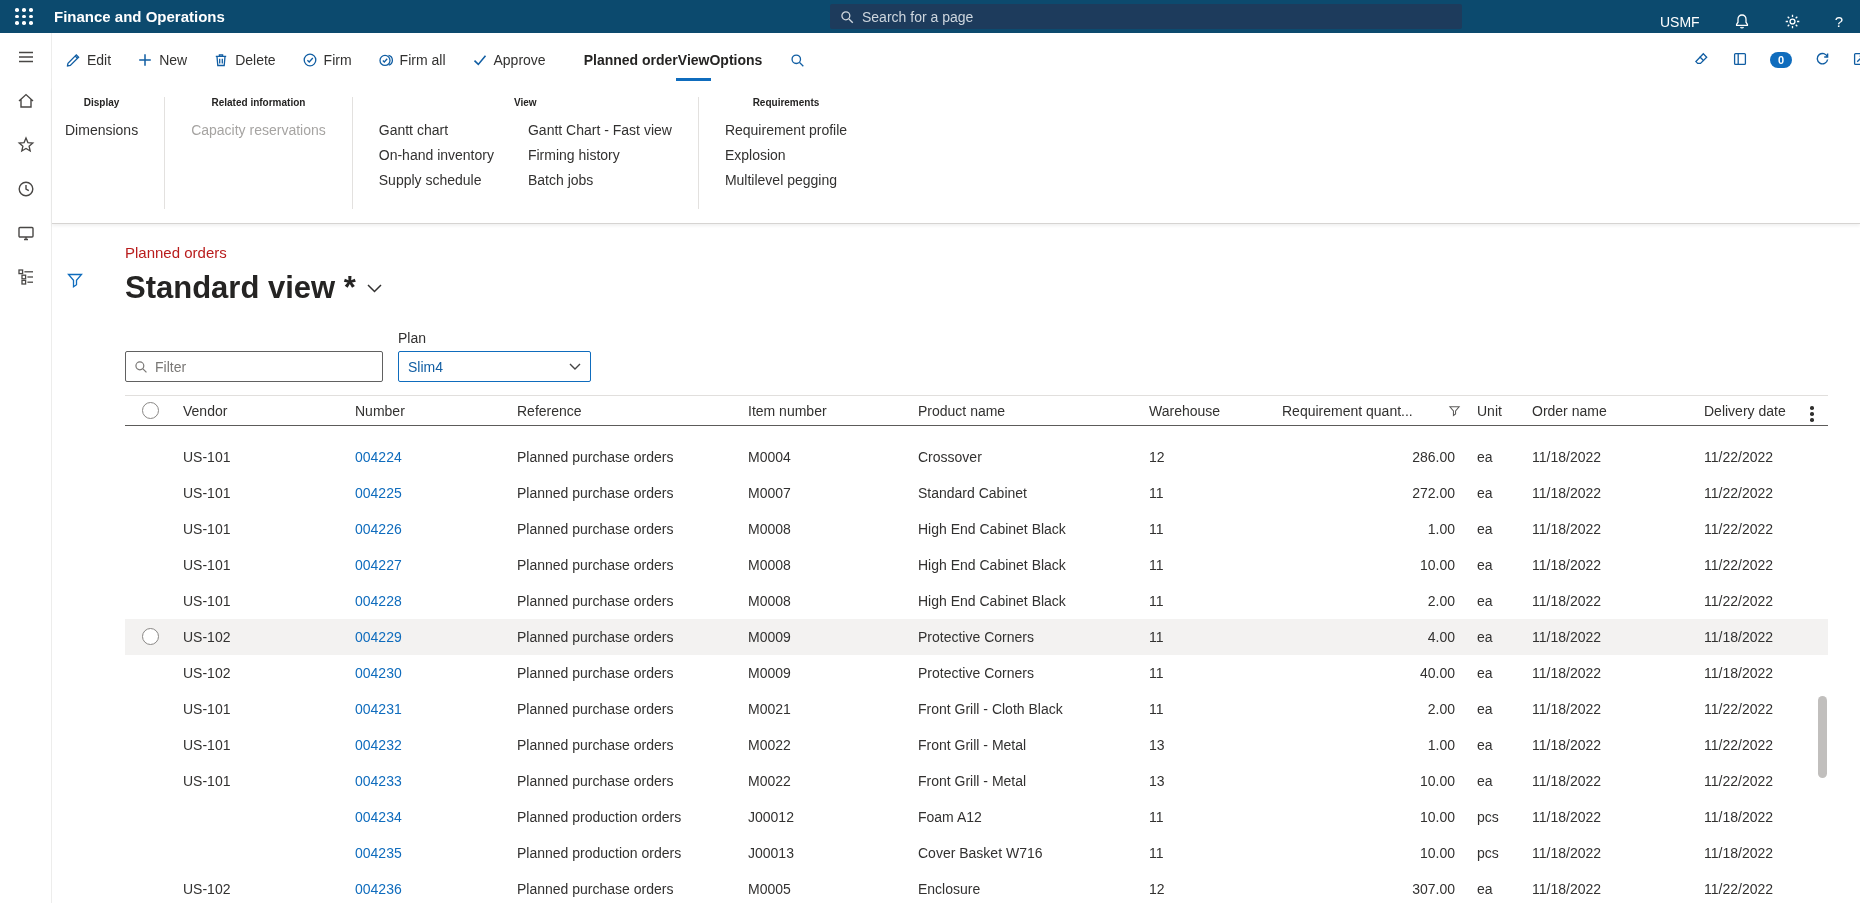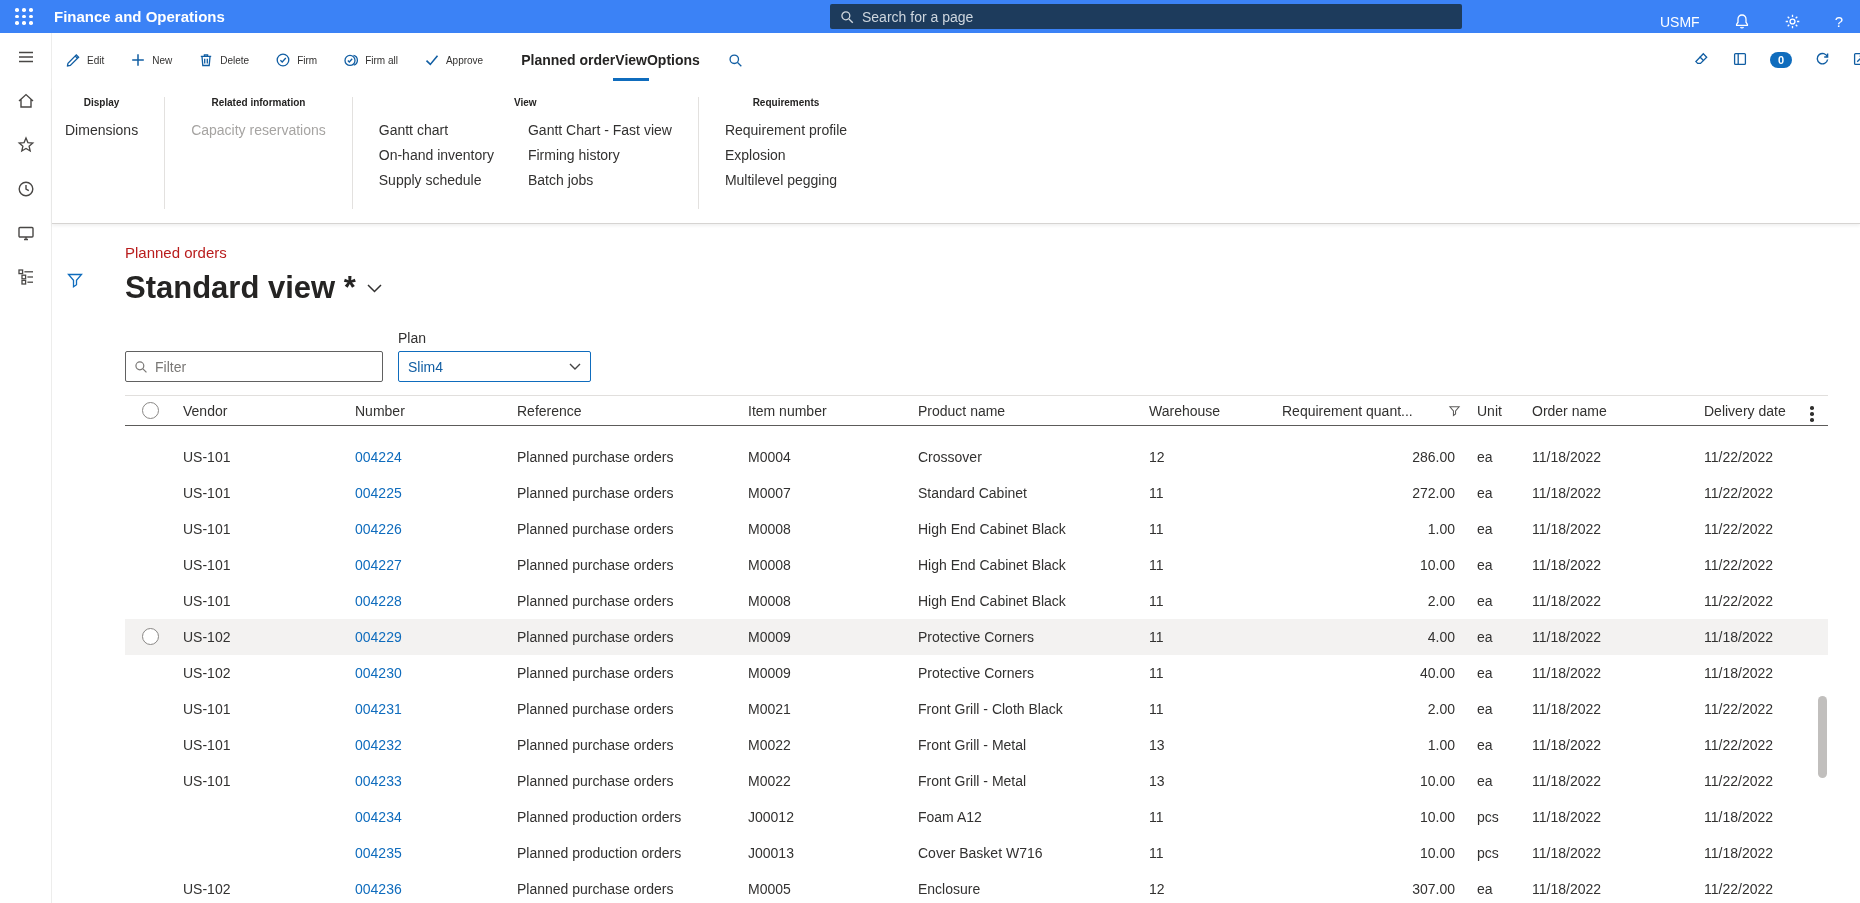--- a/index.html
+++ b/index.html
@@ -1,21 +1,21 @@
 <!DOCTYPE html>
 <html><head>
 <meta charset="utf-8">
 <style>
   * { margin:0; padding:0; box-sizing:border-box; }
   html,body { width:1860px; height:903px; overflow:hidden; background:#fff;
     font-family:"Liberation Sans", sans-serif; color:#323130; }
   button { font-family:inherit; background:none; border:none; cursor:pointer; color:inherit; }
 
   
-  .topbar { position:relative; height:33px; background:#3b82f6; display:flex; align-items:center; color:#fff; z-index:20; }
+  .topbar { position:relative; height:33px; background:#0c4a6e; display:flex; align-items:center; color:#fff; z-index:20; }
   .waffle { width:48px; height:33px; display:flex; align-items:center; justify-content:center; }
   .dots { display:grid; grid-template-columns:repeat(3,4px); grid-gap:3px; }
   .dots i { width:3.5px; height:3.5px; background:#fff; border-radius:50%; }
   .app-title { font-size:15px; font-weight:700; margin-left:6px; cursor:pointer; }
   .gsearch { position:absolute; left:830px; top:4px; width:632px; height:25px; background:#1d3b5c;
     border-radius:2px; display:flex; align-items:center; padding-left:10px; gap:8px;
     font-size:14px; color:#ced6de; cursor:text; }
   .topbar-right { position:absolute; right:0; top:0; height:43px; display:flex; align-items:center; }
   .topbar-right > * { height:33px; display:flex; align-items:center; justify-content:center; padding:0 17px; }
   .company { font-size:14px; cursor:pointer; }
@@ -23,21 +23,21 @@
 
   
   .shell { display:flex; height:870px; }
   .sidebar { width:52px; border-right:1px solid #ededec; padding-top:2px; display:flex; flex-direction:column; flex:none; }
   .sidebar button { width:51px; height:44px; display:flex; align-items:center; justify-content:center; }
   .main { flex:1; position:relative; }
 
   
   .actionpane { height:54px; display:flex; align-items:center; padding-left:13px; position:relative; }
   .ap-buttons { display:flex; align-items:center; gap:26px; }
-  .ap-btn { display:flex; align-items:center; gap:6px; font-size:10px; color:#323130; }
+  .ap-btn { display:flex; align-items:center; gap:6px; font-size:14px; color:#323130; }
   .ap-tabs { display:flex; align-items:center; margin-left:38px; }
   .ap-tab { font-size:14px; font-weight:600; color:#252423; position:relative; }
   .ap-tab.active { font-weight:700; }
   .ap-tab.active::after { content:""; position:absolute; left:-2px; right:-2px; bottom:-13px; height:3px; background:#0f6cbd; }
   .ap-search { margin-left:28px; display:flex; align-items:center; }
   .ap-right { position:absolute; right:-8px; top:0; height:54px; display:flex; align-items:center; gap:22px; }
   .badge { min-width:22px; height:16px; background:#0f6cbd; color:#fff; border-radius:8px;
     font-size:11px; display:flex; align-items:center; justify-content:center; padding:0 5px; font-weight:700; }
 
   

